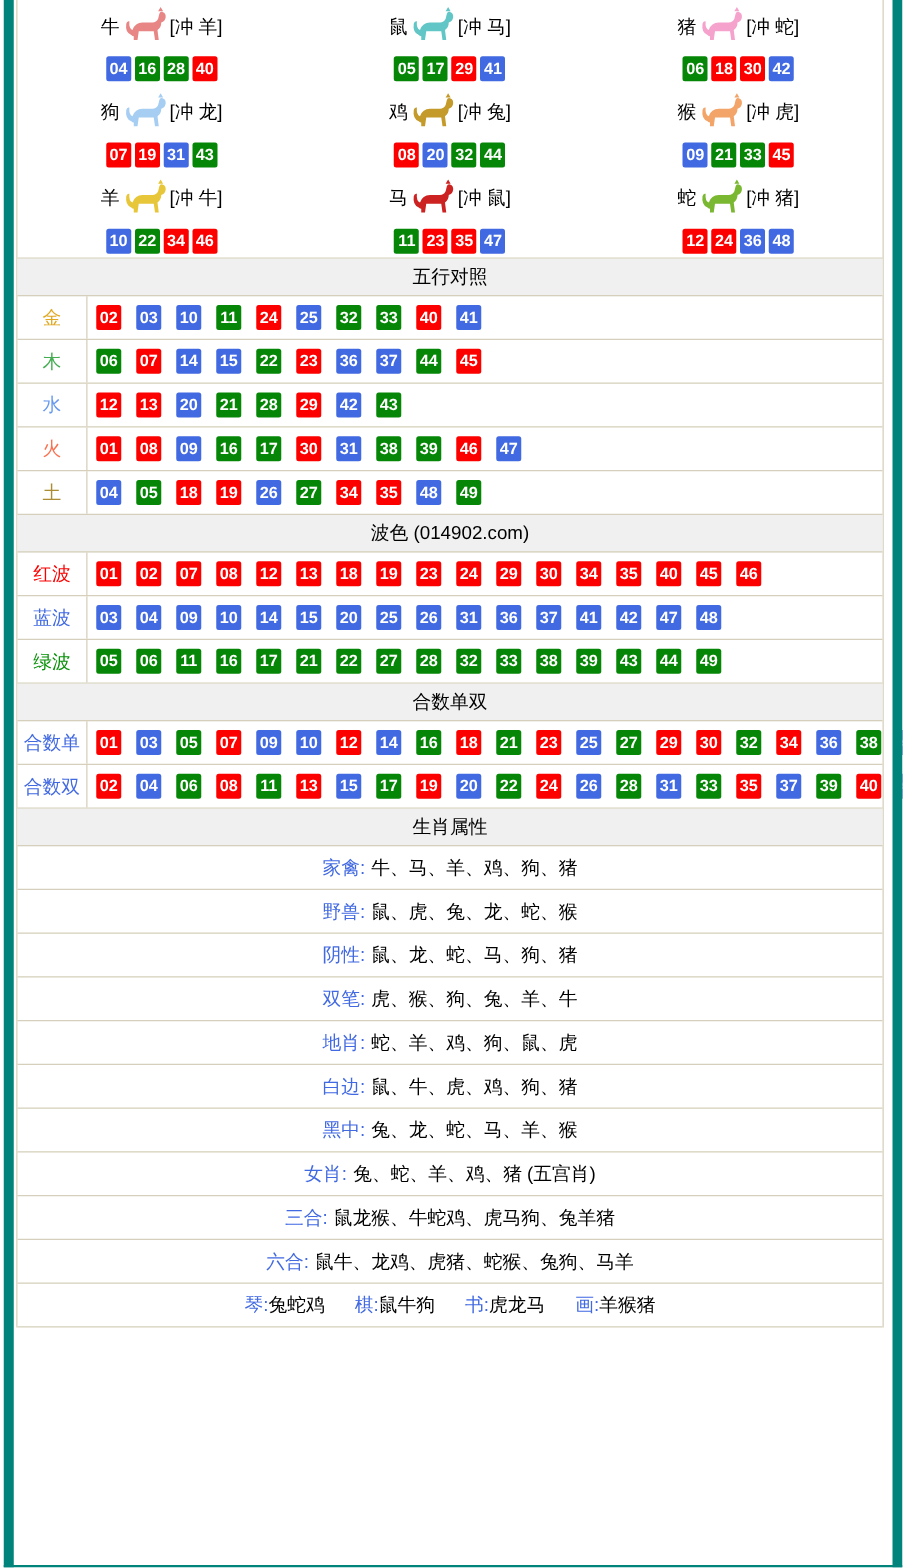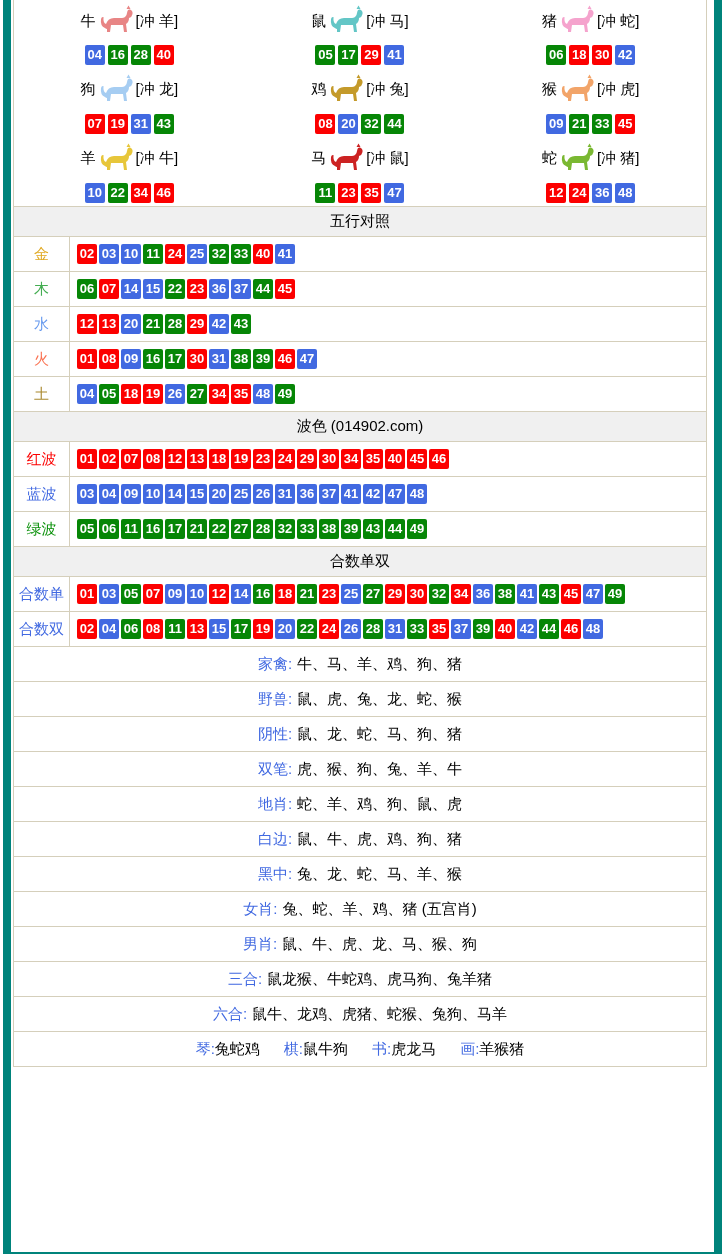--- a/index.html
+++ b/index.html
@@ -42,21 +42,21 @@
     display:flex;align-items:center;justify-content:center;
     font-size:15px;
   }
 
   .num-row{height:34px;border-bottom:1px solid #d5cfbb;display:flex;align-items:stretch;}
   .num-row .rlabel{
     width:55px;flex:0 0 55px;border-right:1px solid #d5cfbb;
     display:flex;align-items:center;justify-content:center;
     font-size:15px;
   }
-  .num-row .balls{display:flex;align-items:center;gap:2px;padding-left:7px;}
+  .num-row .balls{display:flex;align-items:center;gap:12px;padding-left:7px;}
 
   .attr-row{
     height:34px;border-bottom:1px solid #d5cfbb;
     display:flex;align-items:center;justify-content:center;
     font-size:15px;
   }
   .attr-label{color:#4169e1;}
   .attr-value{color:#000;margin-left:5px;}
   .pair{display:flex;align-items:center;margin:0 12px;}
 </style>
@@ -407,20 +407,21 @@
           <span class="ball" style="background: rgb(6, 134, 6);">39</span>
           <span class="ball" style="background: rgb(252, 0, 0);">40</span>
           <span class="ball" style="background: rgb(65, 105, 225);">42</span>
           <span class="ball" style="background: rgb(6, 134, 6);">44</span>
           <span class="ball" style="background: rgb(252, 0, 0);">46</span>
           <span class="ball" style="background: rgb(65, 105, 225);">48</span>
         </div>
       </div>
     </div>
 
+  <div class="sec-header">生肖属性</div>
   <div id="attr-rows">
       <div class="attr-row">
         <span class="attr-label">家禽:</span>
         <span class="attr-value">牛、马、羊、鸡、狗、猪</span>
       </div>
       <div class="attr-row">
         <span class="attr-label">野兽:</span>
         <span class="attr-value">鼠、虎、兔、龙、蛇、猴</span>
       </div>
       <div class="attr-row">
@@ -439,24 +440,20 @@
         <span class="attr-label">白边:</span>
         <span class="attr-value">鼠、牛、虎、鸡、狗、猪</span>
       </div>
       <div class="attr-row">
         <span class="attr-label">黑中:</span>
         <span class="attr-value">兔、龙、蛇、马、羊、猴</span>
       </div>
       <div class="attr-row">
         <span class="attr-label">女肖:</span>
         <span class="attr-value">兔、蛇、羊、鸡、猪 (五宫肖)</span>
-      </div>
-      <div class="attr-row">
-        <span class="attr-label">男肖:</span>
-        <span class="attr-value">鼠、牛、虎、龙、马、猴、狗</span>
       </div>
       <div class="attr-row">
         <span class="attr-label">三合:</span>
         <span class="attr-value">鼠龙猴、牛蛇鸡、虎马狗、兔羊猪</span>
       </div>
       <div class="attr-row">
         <span class="attr-label">六合:</span>
         <span class="attr-value">鼠牛、龙鸡、虎猪、蛇猴、兔狗、马羊</span>
       </div>
       <div class="attr-row">

